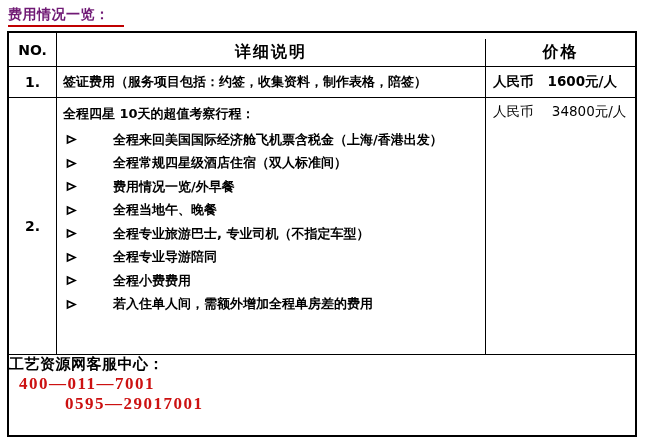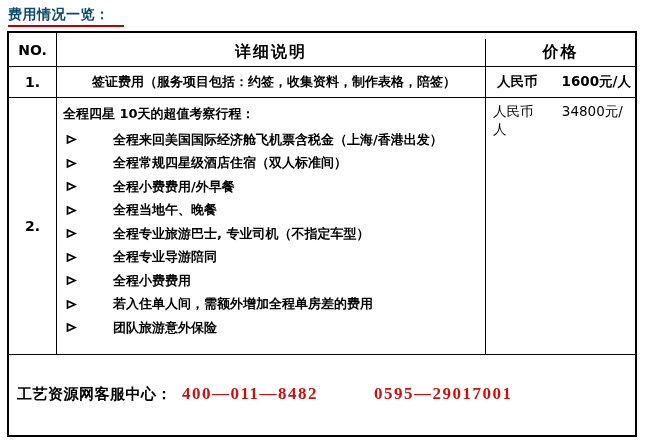--- a/index.html
+++ b/index.html
@@ -10,40 +10,40 @@
     font-family:"DejaVu Sans","Liberation Sans",sans-serif;
     color:#000;
     overflow:hidden;
   }
   .doc-title{
     position:absolute;left:8px;top:4px;
   }
   .doc-title .title-text{
     display:inline-block;
     font-size:14px;font-weight:700;
-    color:#0c4a6e;
+    color:#701a75;
     padding-right:14px;
     border-bottom:2px solid #c00000;
     padding-bottom:1px;
     letter-spacing:0.5px;
   }
   .fee-table{
     position:absolute;left:7px;top:31px;
     width:630px;height:406px;
     box-sizing:border-box;
     border:2px solid #000;
     background:#fff;
   }
   .trow{
     display:grid;
     grid-template-columns:48px 429px 1fr;
     border-bottom:1px solid #000;
     box-sizing:border-box;
   }
-  .cell{box-sizing:border-box;justify-content:center;}
+  .cell{box-sizing:border-box;}
   .no-cell{
     border-right:1px solid #000;
     display:flex;align-items:center;justify-content:center;
     font-weight:700;font-size:14px;
   }
   .desc-cell{border-right:1px solid #000;}
   .thead{height:34px;}
   .thead .no-cell{font-size:14px;}
   .thead .desc-cell,.thead .price-cell{
     display:flex;align-items:center;justify-content:center;
@@ -62,31 +62,31 @@
   }
   .row2{height:257px;}
   .row2 .desc-cell{
     padding:6px 4px 0 6px;
     font-size:13px;font-weight:700;
   }
   .row2 .price-cell{
     padding:5px 0 0 7px;
     font-size:13.5px;font-weight:400;
   }
-  .amount{margin-left:24px;}
+  .amount{margin-left:14px;}
   .intro{height:24px;line-height:20px;}
   .item{height:23.5px;display:flex;align-items:center;padding-left:3px;gap:20px;}
   .bullet{
     display:inline-flex;align-items:center;
     width:27px;flex:0 0 27px;
   }
   .tfoot{
     height:78px;
-    display:flex;align-items:center;
-    padding-left:8px;
+    display:flex;align-items:flex-start;
+    flex-direction:column;
   }
   .svc-label{font-size:15px;font-weight:700;letter-spacing:0.5px;}
   .phone{
     font-family:"Liberation Serif","DejaVu Serif",serif;
     font-size:17px;font-weight:700;
     color:#cc1111;
     letter-spacing:1.5px;
   }
   .phone1{margin-left:10px;}
   .phone2{margin-left:56px;}
@@ -139,21 +139,21 @@
               </svg>
             </span>
           <span>全程常规四星级酒店住宿（双人标准间）</span>
         </div>
         <div class="item">
           <span class="bullet">
               <svg width="11" height="11" viewBox="0 0 11 11">
                 <path d="M1.5 2 L9 5.5 L1.5 9 Z" fill="none" stroke="#000" stroke-width="1.7"></path>
               </svg>
             </span>
-          <span>全程小费费用/外早餐</span>
+          <span>费用情况一览/外早餐</span>
         </div>
         <div class="item">
           <span class="bullet">
               <svg width="11" height="11" viewBox="0 0 11 11">
                 <path d="M1.5 2 L9 5.5 L1.5 9 Z" fill="none" stroke="#000" stroke-width="1.7"></path>
               </svg>
             </span>
           <span>全程当地午、晚餐</span>
         </div>
         <div class="item">
@@ -180,37 +180,29 @@
             </span>
           <span>全程小费费用</span>
         </div>
         <div class="item">
           <span class="bullet">
               <svg width="11" height="11" viewBox="0 0 11 11">
                 <path d="M1.5 2 L9 5.5 L1.5 9 Z" fill="none" stroke="#000" stroke-width="1.7"></path>
               </svg>
             </span>
           <span>若入住单人间，需额外增加全程单房差的费用</span>
-        </div>
-        <div class="item">
-          <span class="bullet">
-              <svg width="11" height="11" viewBox="0 0 11 11">
-                <path d="M1.5 2 L9 5.5 L1.5 9 Z" fill="none" stroke="#000" stroke-width="1.7"></path>
-              </svg>
-            </span>
-          <span>团队旅游意外保险</span>
         </div>
 
       </div>
       <div class="cell price-cell">
         <span class="currency">人民币</span>
         <span class="amount">34800元/人</span>
       </div>
     </div>
 
     <div class="tfoot">
       <span class="svc-label">工艺资源网客服中心：</span>
-      <span class="phone phone1">400—011—8482</span>
+      <span class="phone phone1">400—011—7001</span>
       <span class="phone phone2">0595—29017001</span>
     </div>
 
   </div>
 </div>
 
 </body></html>

